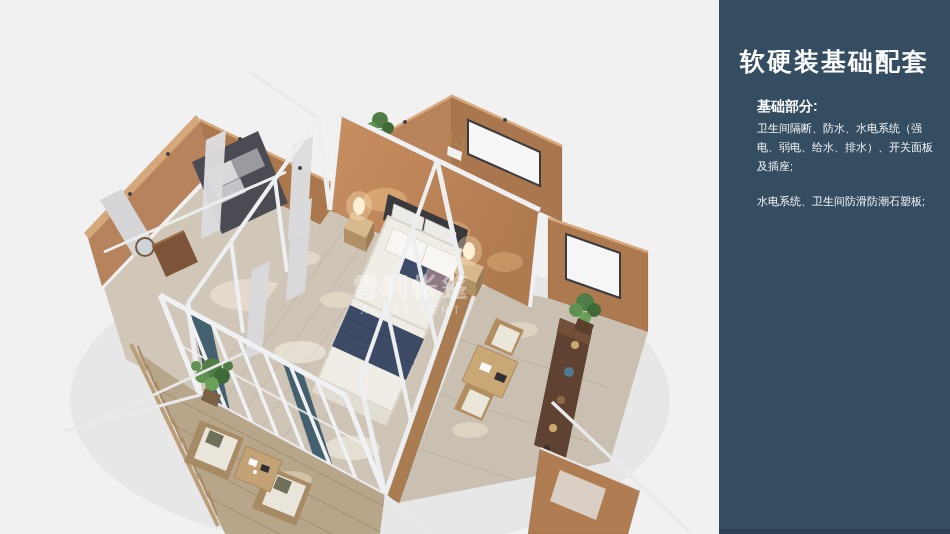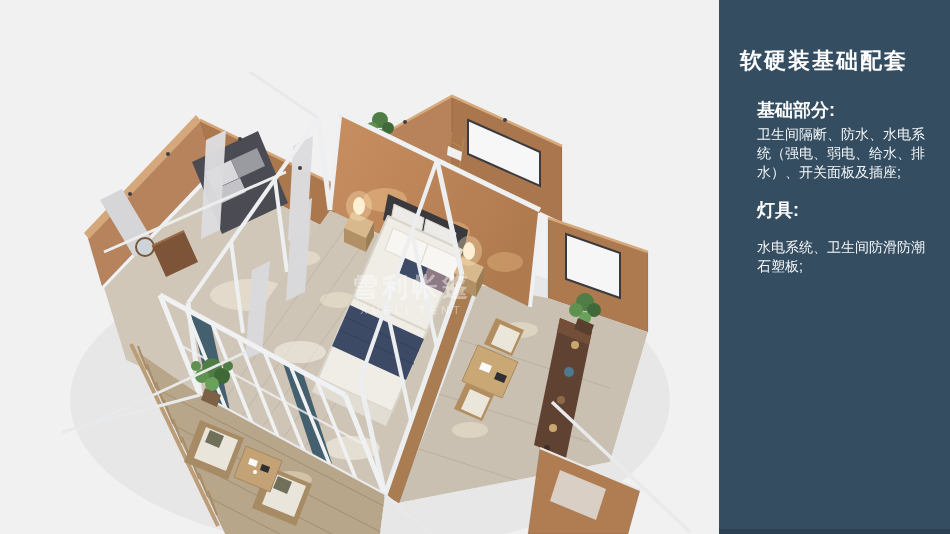--- a/index.html
+++ b/index.html
@@ -2,24 +2,24 @@
 <html><head>
 <meta charset="utf-8">
 <style>
   html,body{margin:0;padding:0;background:#ffffff;}
   body{width:950px;height:534px;overflow:hidden;font-family:"Liberation Sans","DejaVu Sans",sans-serif;}
   .app{display:flex;width:950px;height:534px;}
   .stage{position:relative;width:719px;height:532px;background:#f0abfc;flex:none;}
   .stage svg{position:absolute;left:0;top:0;}
   .panel{flex:none;width:231px;height:534px;box-sizing:border-box;background:#344d61;color:#ffffff;
          padding:46px 14px 0 21px;border-bottom:5px solid #2b4052;}
-  .panel h1{font-size:22px;line-height:30px;font-weight:700;letter-spacing:2px;margin:0 0 22px 0;color:#fdfdfd;}
+  .panel h1{font-size:25px;line-height:30px;font-weight:700;letter-spacing:2px;margin:0 0 22px 0;color:#fdfdfd;}
   .panel section{margin:0 0 16px 17px;}
-  .panel h2{font-size:18px;font-weight:700;margin:0 0 3px 0;color:#fdfdfd;}
-  .panel p{font-size:14px;line-height:19px;margin:0;color:#f4f7f9;}
+  .panel h2{font-size:14px;font-weight:700;margin:0 0 3px 0;color:#fdfdfd;}
+  .panel p{font-size:11px;line-height:19px;margin:0;color:#f4f7f9;}
   .wm-cn{font-size:26px;font-weight:700;letter-spacing:4px;}
   .wm-en{font-size:11px;letter-spacing:4px;}
 </style>
 </head>
 <body>
 
 <div class="app">
 
   <div class="stage">
     <svg width="719" height="534" viewBox="0 0 719 534">
@@ -289,21 +289,20 @@
   <aside class="panel">
     <h1>软硬装基础配套</h1>
 
     <section>
       <h2>基础部分:</h2>
       <p>卫生间隔断、防水、水电系统（强电、弱电、给水、排水）、开关面板及插座;</p>
     </section>
 
 
     <section>
-      <h2>灯具:</h2>
     </section>
 
 
     <section>
       <p>水电系统、卫生间防滑防潮石塑板;</p>
     </section>
   </aside>
 </div>
 
 </body></html>

